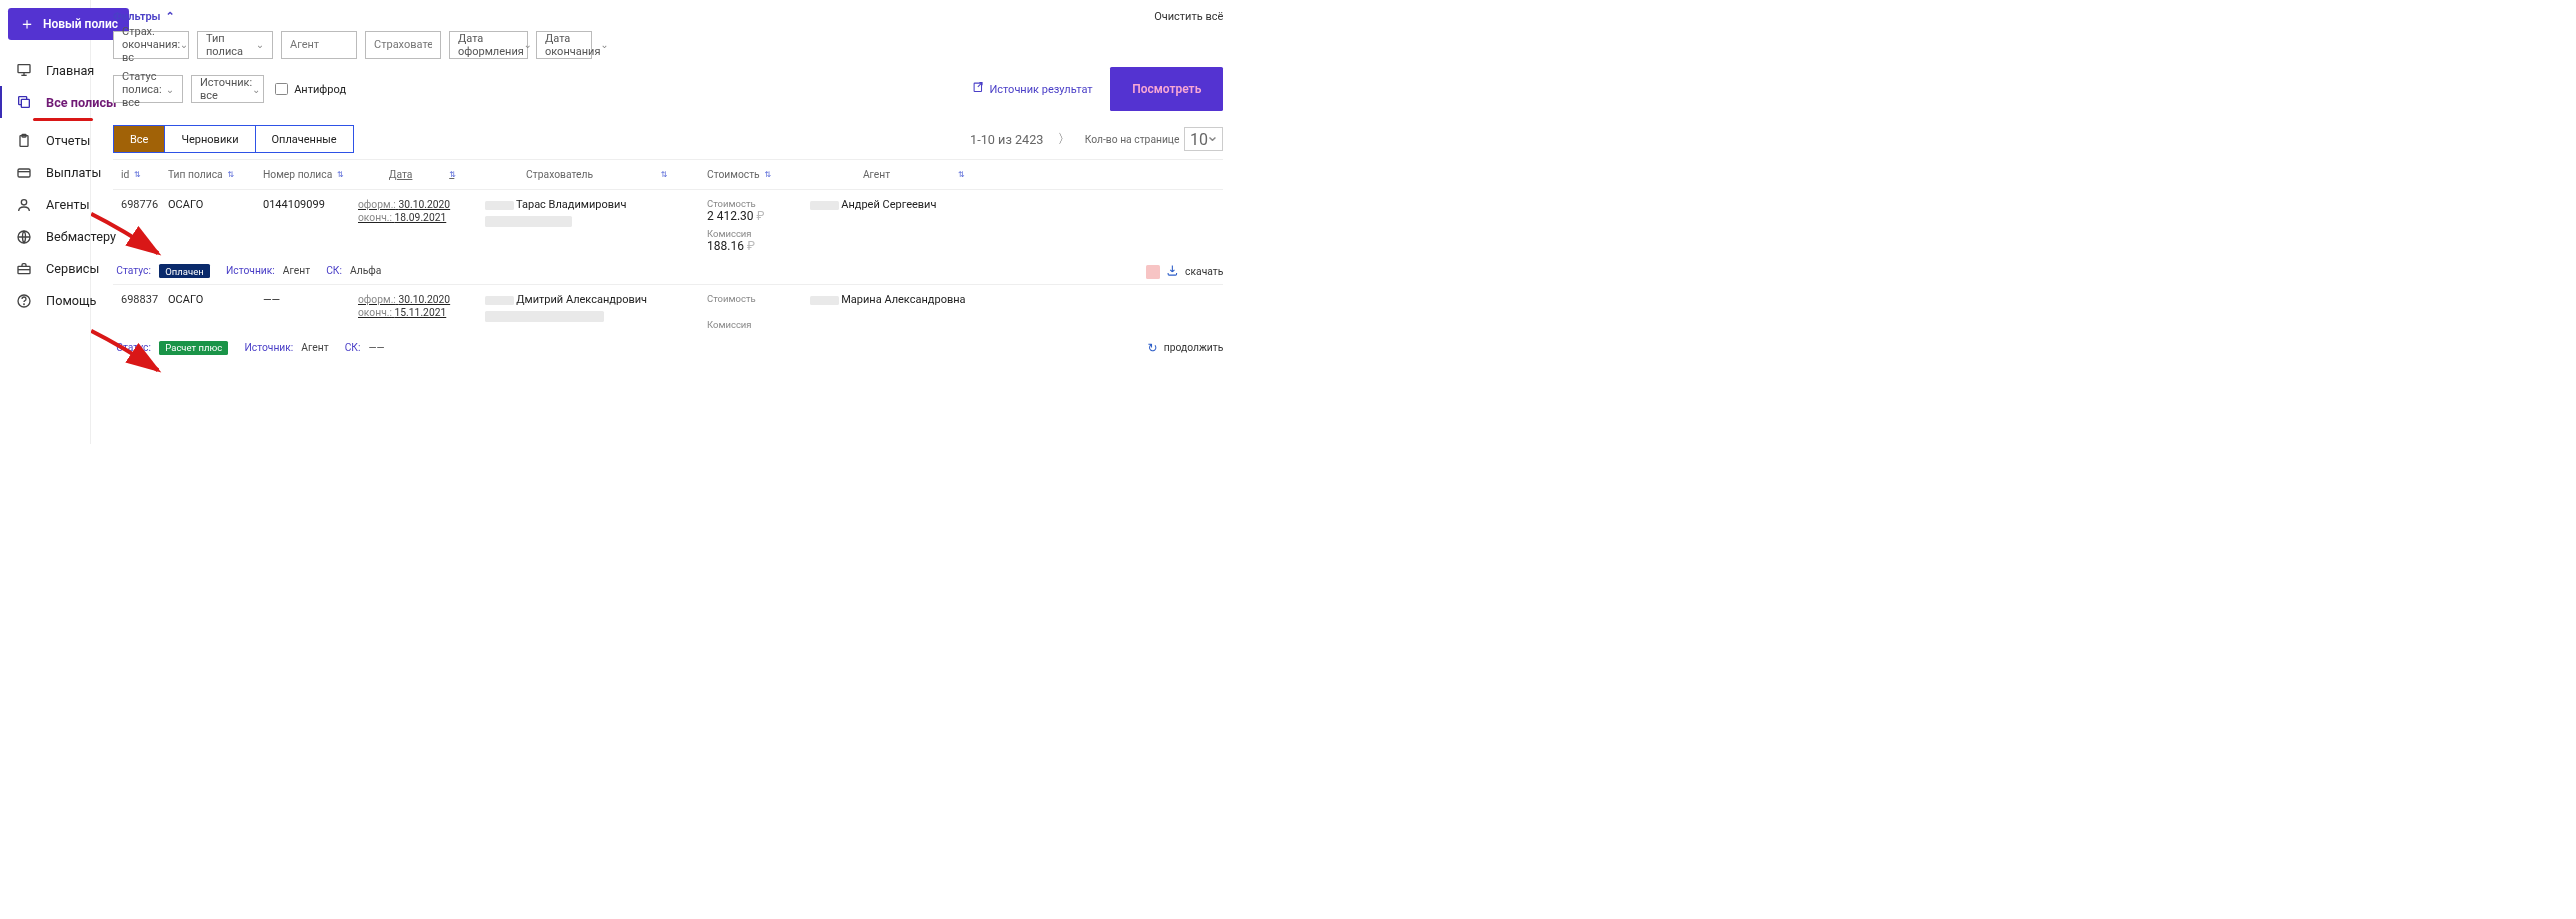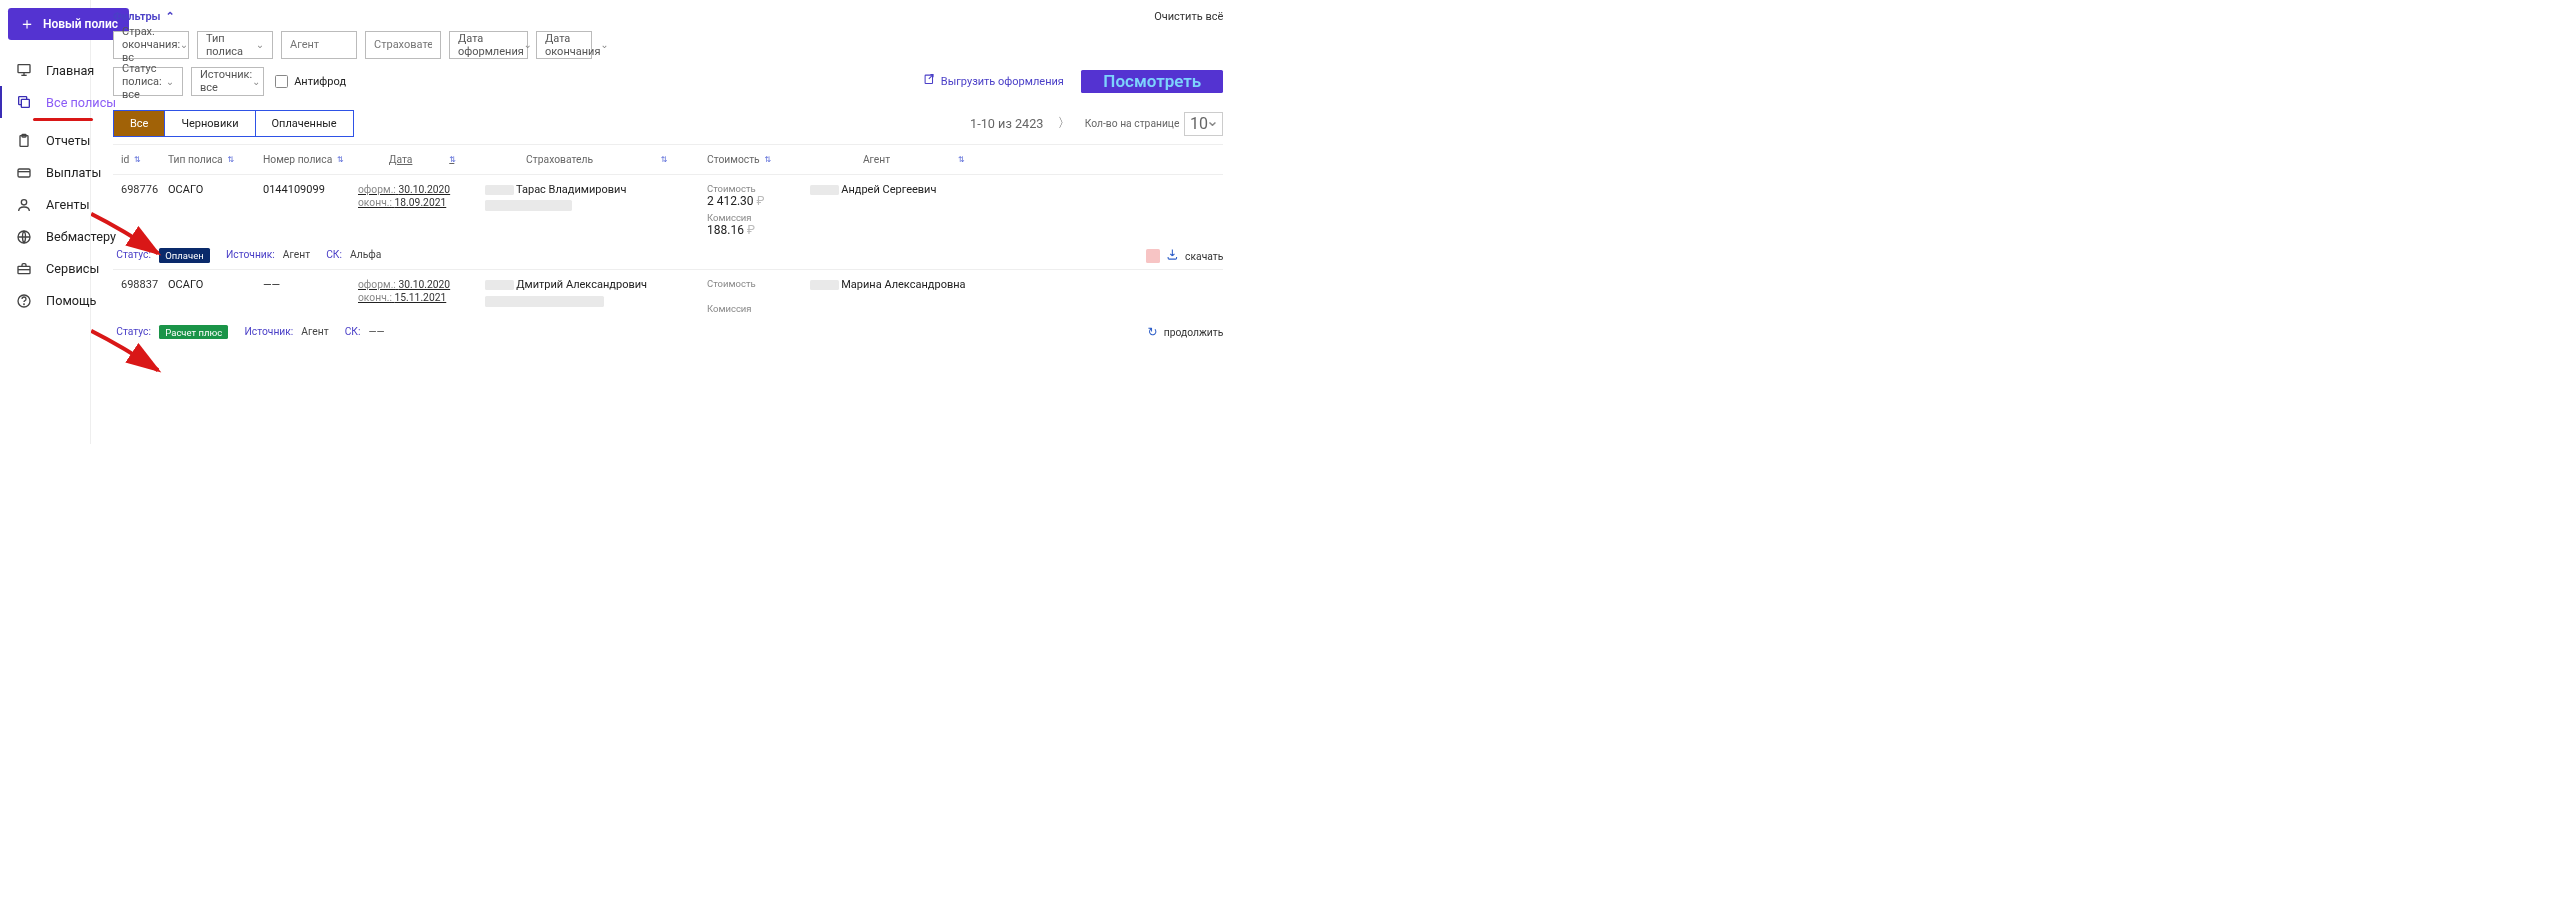--- a/index.html
+++ b/index.html
@@ -4,21 +4,21 @@
 <style>
   * { box-sizing: border-box; margin: 0; padding: 0; font-family: -apple-system, BlinkMacSystemFont, "Segoe UI", Roboto, Arial, sans-serif; }
   body { background: #fff; color: #222; display:flex; width:1236px; height:444px; overflow:hidden; font-size:11px;}
   
   
   .sidebar { width: 91px; flex-shrink:0; padding: 8px 0 0 6.3px; border-right: 0.8px solid #eee; position:relative;}
   .sidebar-inner { width: 159px; }
   .new-btn { background:#5433d1; color:#fff; border:none; border-radius:3.2px; padding: 8px 11px; font-size:12px; font-weight:600; display:flex; align-items:center; gap:8px; cursor:pointer; margin-bottom:14.3px; margin-left:1.6px;}
   .new-btn .plus { font-size:16px; font-weight:300; line-height:1;}
   .nav-item { display:flex; align-items:center; gap:14.3px; padding: 8px 9.5px; cursor:pointer; color:#222; font-size:12.7px; position:relative;}
-  .nav-item.active { color:#8b5cf6; font-weight:400;}
+  .nav-item.active { color:#701a75; font-weight:700;}
   .nav-item.active::before { content:""; position:absolute; left:-6.3px; top:0; bottom:0; width:2.4px; background:#3a2db5;}
   .nav-icon { width:16px; height:16px; display:flex; align-items:center; justify-content:center; color:#444;}
   .nav-item.active .nav-icon { color:#3a2db5;}
   .red-underline { height:3.2px; background:#d91717; border-radius:1.6px; margin:0 8px 3.2px 27px; width:60px;}
   
   
   .main { flex:1; padding: 9.5px 12.7px 0 22px; overflow:hidden;}
   .filters-top { display:flex; justify-content:space-between; align-items:center; margin-bottom:8px;}
   .filters-label { color:#4a3fc7; font-weight:600; font-size:11px; display:flex; align-items:center; gap:4.8px; cursor:pointer;}
   .clear-all { color:#333; font-size:11px; cursor:pointer;}
@@ -35,21 +35,21 @@
   .fb-holder{ width:76px;}
   .fb-d1    { width:79px;}
   .fb-d2    { width:56px;}
   .fb-status{ width:70px;}
   .fb-source{ width:73px;}
   
   .anti { display:flex; align-items:center; gap:6.3px; margin-left:3.2px;}
   .anti-check { width:12.7px; height:12.7px; border:0.8px solid #888; border-radius:1.6px; cursor:pointer;}
   
   .export-link { color:#4a3fc7; font-size:11px; display:flex; align-items:center; gap:4.8px; cursor:pointer; margin-left:auto;}
-  .view-btn { background:#5433d1; color:#7dd3fc; border:none; height:23px; padding:0 22px; font-size:17px; font-weight:600; border-radius:1.6px; cursor:pointer; margin-left:9.5px;}
+  .view-btn { background:#5433d1; color:#f9a8d4; border:none; height:44px; padding:0 22px; font-size:12px; font-weight:600; border-radius:1.6px; cursor:pointer; margin-left:9.5px;}
   
   
   .tab-row { display:flex; align-items:center; margin-top:14.3px; margin-bottom:6.3px;}
   .tab-group { display:flex; border:0.8px solid #2e52e6;}
   .tab { padding:6.3px 16px; font-size:11px; cursor:pointer; border-right:0.8px solid #2e52e6;}
   .tab:last-child{ border-right:none;}
   .tab.active { background:#a16207; color:#fff;}
   .pager { margin-left:auto; display:flex; align-items:center; gap:14.3px; color:#555;}
   .pager-count { font-size:12.7px; color:#666;}
   .pager-arrow { cursor:pointer; color:#666; font-size:12.7px;}
@@ -242,21 +242,21 @@
       <span>Антифрод</span>
     </div>
     <div class="export-link">
       <span style="color:#4a3fc7;">
         <svg width="12.7" height="12.7" viewBox="0 0 24 24" fill="none" stroke="currentColor" stroke-width="2">
             <path d="M14 3h5v5"></path>
             <path d="M19 3l-8 8"></path>
             <rect x="4" y="4" width="14" height="16" rx="1"></rect>
           </svg>
       </span>
-      <span>Выгрузить оформления</span>
+      <span>Источник результат</span>
     </div>
     <button class="view-btn">Посмотреть</button>
   </div>
 
   <div class="tab-row">
     <div class="tab-group">
       <div class="tab active">Все</div>
       <div class="tab">Черновики</div>
       <div class="tab">Оплаченные</div>
     </div>

